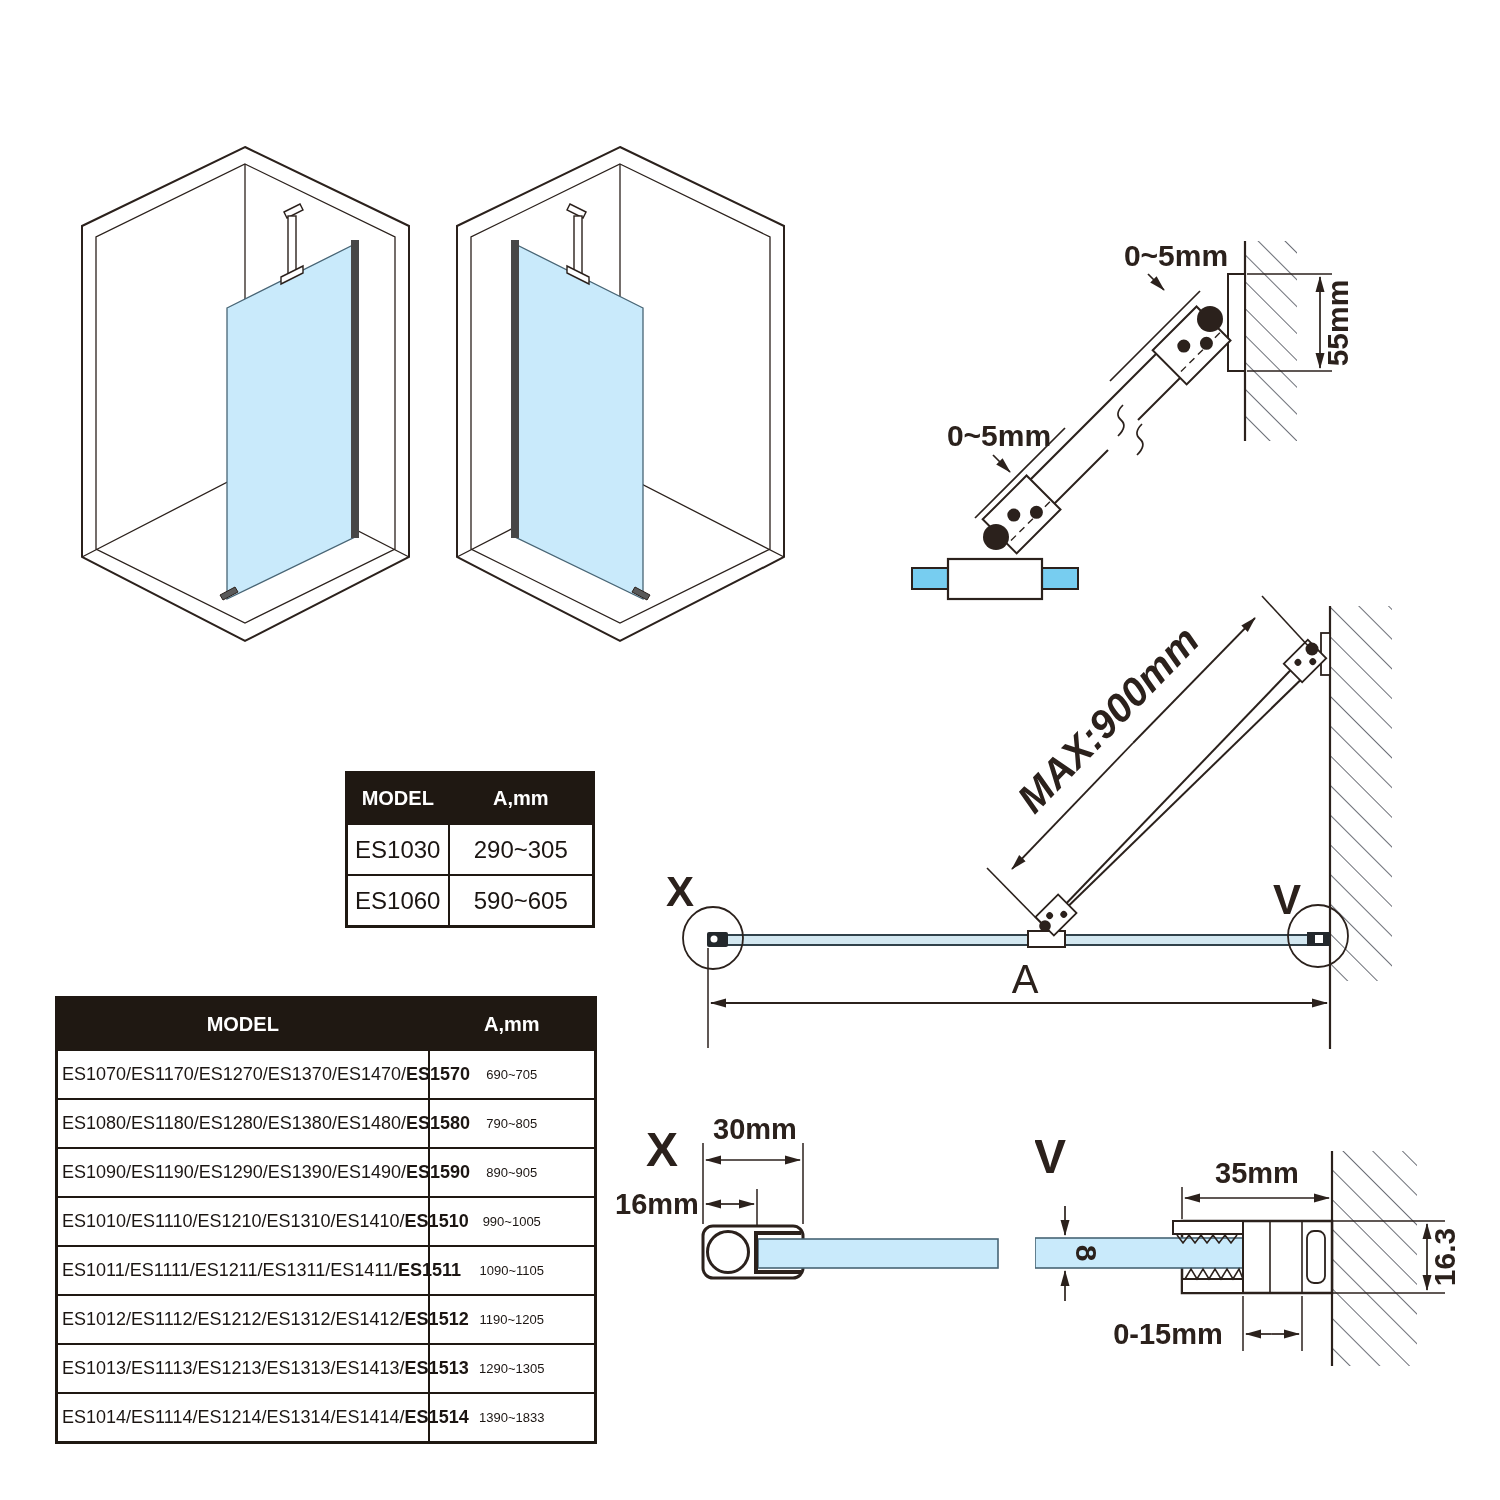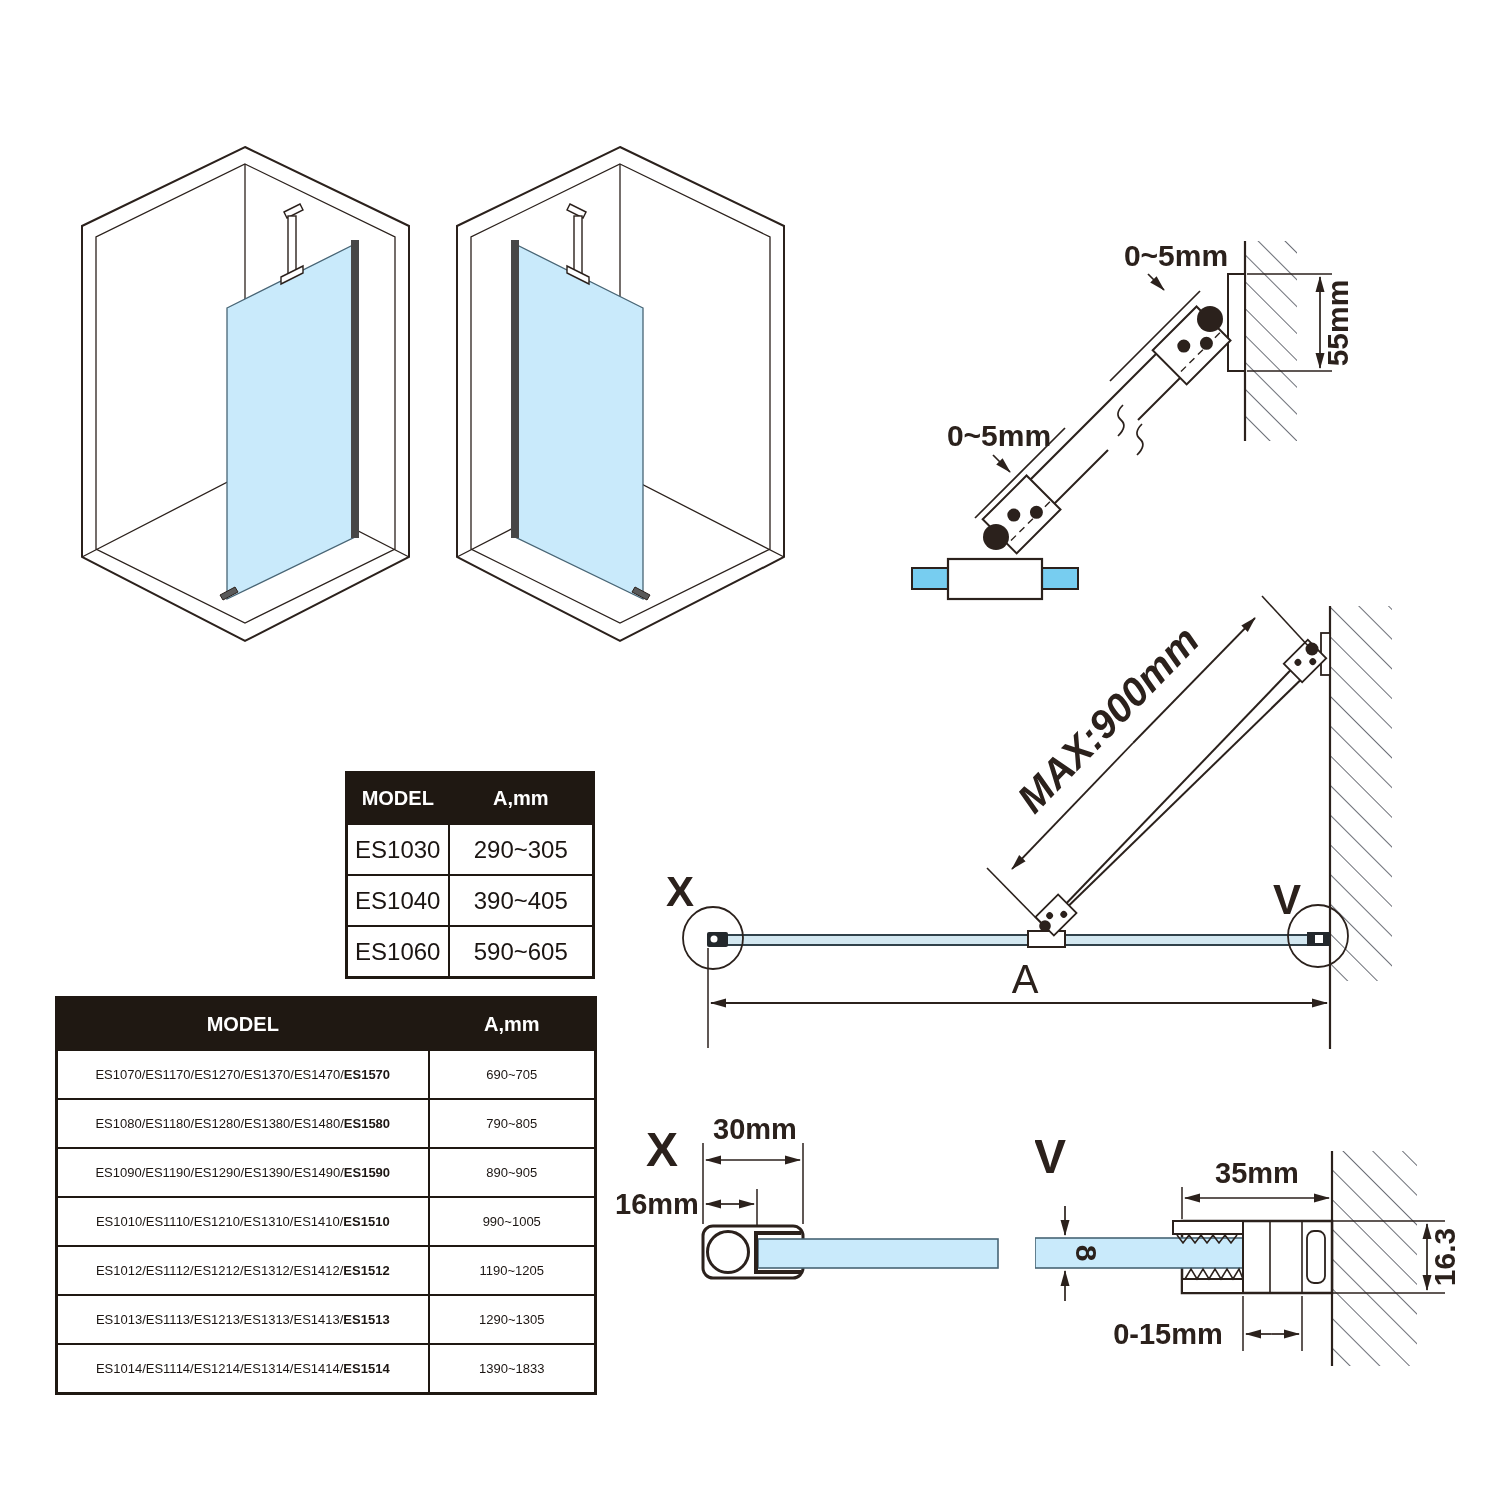--- a/index.html
+++ b/index.html
@@ -9,21 +9,21 @@
   svg text{font-family:"Liberation Sans", sans-serif;fill:#2b211c;}
   table.spec{position:absolute;border-collapse:collapse;background:#fff;table-layout:fixed;}
   table.spec td,table.spec th{border:2.5px solid #1f1812;text-align:center;vertical-align:middle;
         font-family:"Liberation Sans", sans-serif;color:#1b1512;padding:4px;}
   table.spec th{background:#1f1812;color:#ffffff;font-weight:bold;border:2.5px solid #1f1812;}
   #small-table{left:345px;top:735px;width:247px;border:3.5px solid #1f1812;}
   #small-table th{height:41px;font-size:20px;}
   #small-table td{height:41px;font-size:24px;}
   #large-table{left:55px;top:960px;width:539px;border:3.5px solid #1f1812;}
   #large-table th{height:42px;font-size:20px;}
-  #large-table td{height:39px;font-size:13px;}
+  #large-table td{height:39px;font-size:18px;}
   #large-table td.amm{font-size:13px;}
   .mb{font-weight:bold;}
 </style>
 </head>
 <body>
 
 <div class="canvas">
 
   <svg class="drw" style="left:60px;top:85px;" width="380" height="630" viewBox="0 0 380 630">
     <g stroke="#2b211c" fill="none" stroke-width="2">
@@ -261,24 +261,20 @@
     <tbody>
         <tr>
       <th>MODEL</th>
       <th>A,mm</th>
     </tr>
     <tr>
       <td>ES1030</td>
       <td>290~305</td>
     </tr>
     <tr>
-      <td>ES1040</td>
-      <td>390~405</td>
-    </tr>
-    <tr>
       <td>ES1060</td>
       <td>590~605</td>
     </tr>
   </tbody>
     </table>
 
   <table class="spec" id="large-table">
     <colgroup>
         <col style="width:372px">
         <col style="width:167px">
@@ -298,20 +294,24 @@
     </tr>
     <tr>
       <td><span>ES1090/ES1190/ES1290/ES1390/ES1490/</span><span class="mb">ES1590</span></td>
       <td class="amm">890~905</td>
     </tr>
     <tr>
       <td><span>ES1010/ES1110/ES1210/ES1310/ES1410/</span><span class="mb">ES1510</span></td>
       <td class="amm">990~1005</td>
     </tr>
     <tr>
+      <td><span>ES1011/ES1111/ES1211/ES1311/ES1411/</span><span class="mb">ES1511</span></td>
+      <td class="amm">1090~1105</td>
+    </tr>
+    <tr>
       <td><span>ES1012/ES1112/ES1212/ES1312/ES1412/</span><span class="mb">ES1512</span></td>
       <td class="amm">1190~1205</td>
     </tr>
     <tr>
       <td><span>ES1013/ES1113/ES1213/ES1313/ES1413/</span><span class="mb">ES1513</span></td>
       <td class="amm">1290~1305</td>
     </tr>
     <tr>
       <td><span>ES1014/ES1114/ES1214/ES1314/ES1414/</span><span class="mb">ES1514</span></td>
       <td class="amm">1390~1833</td>

